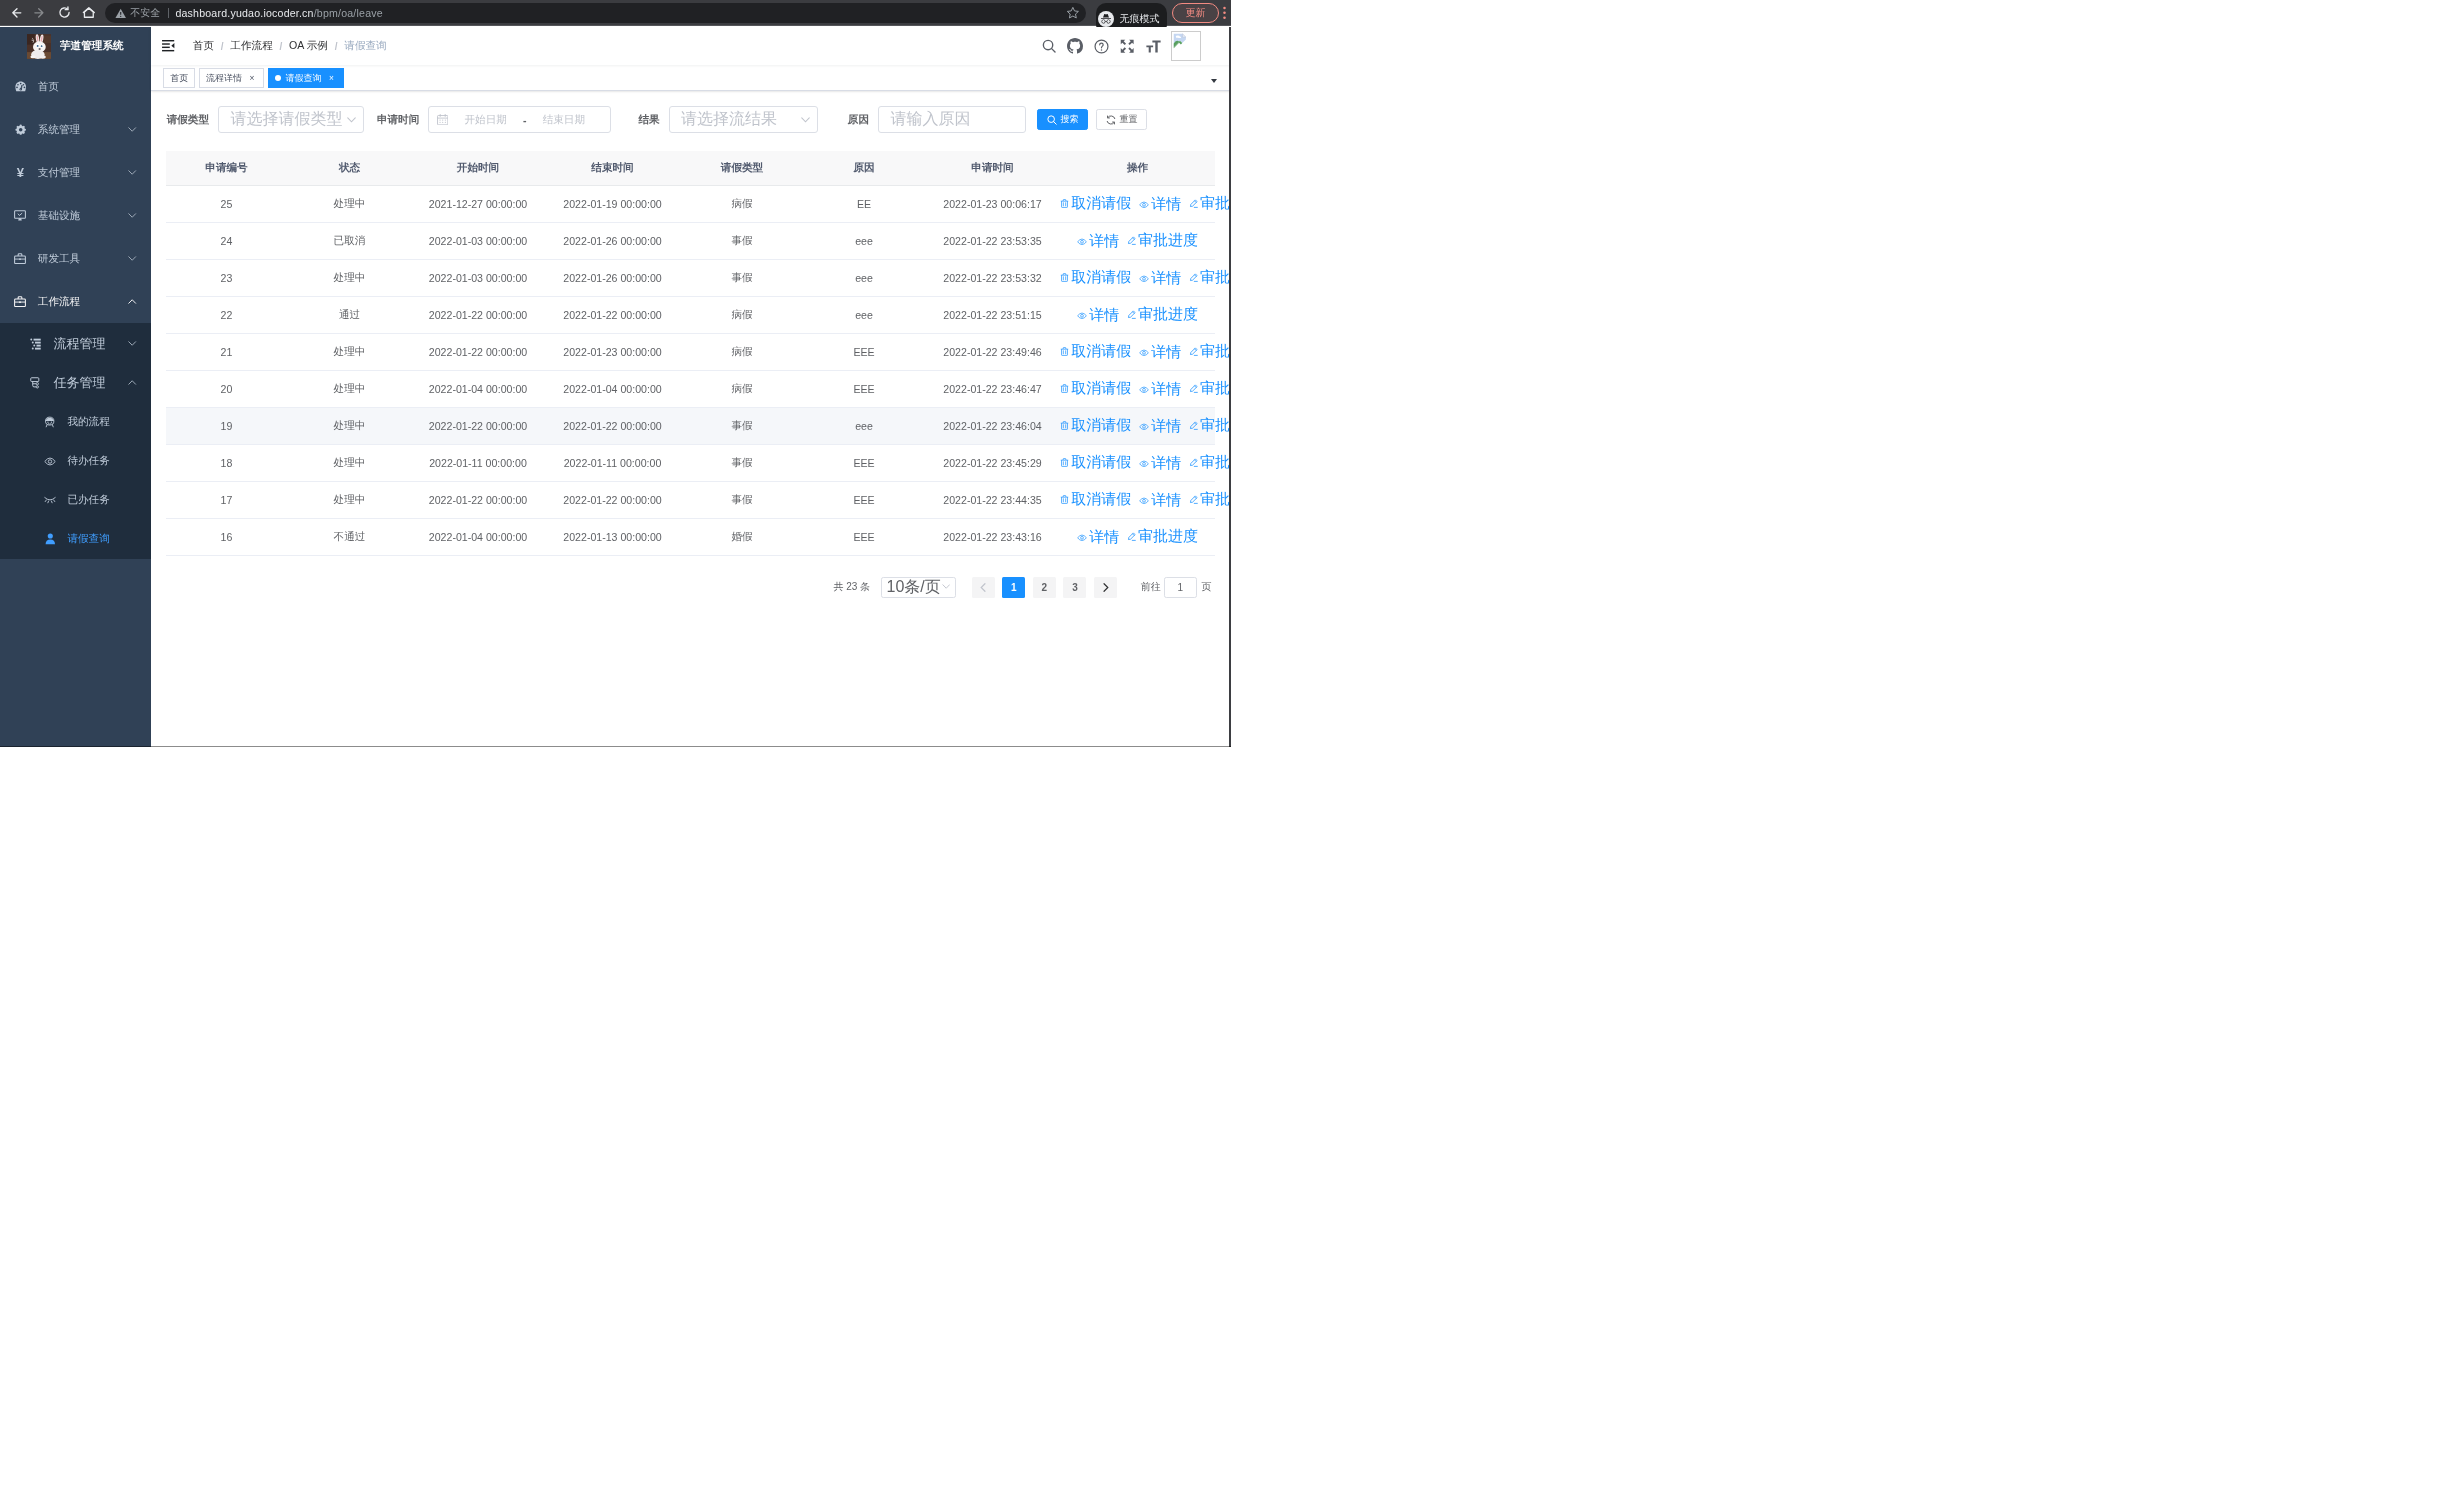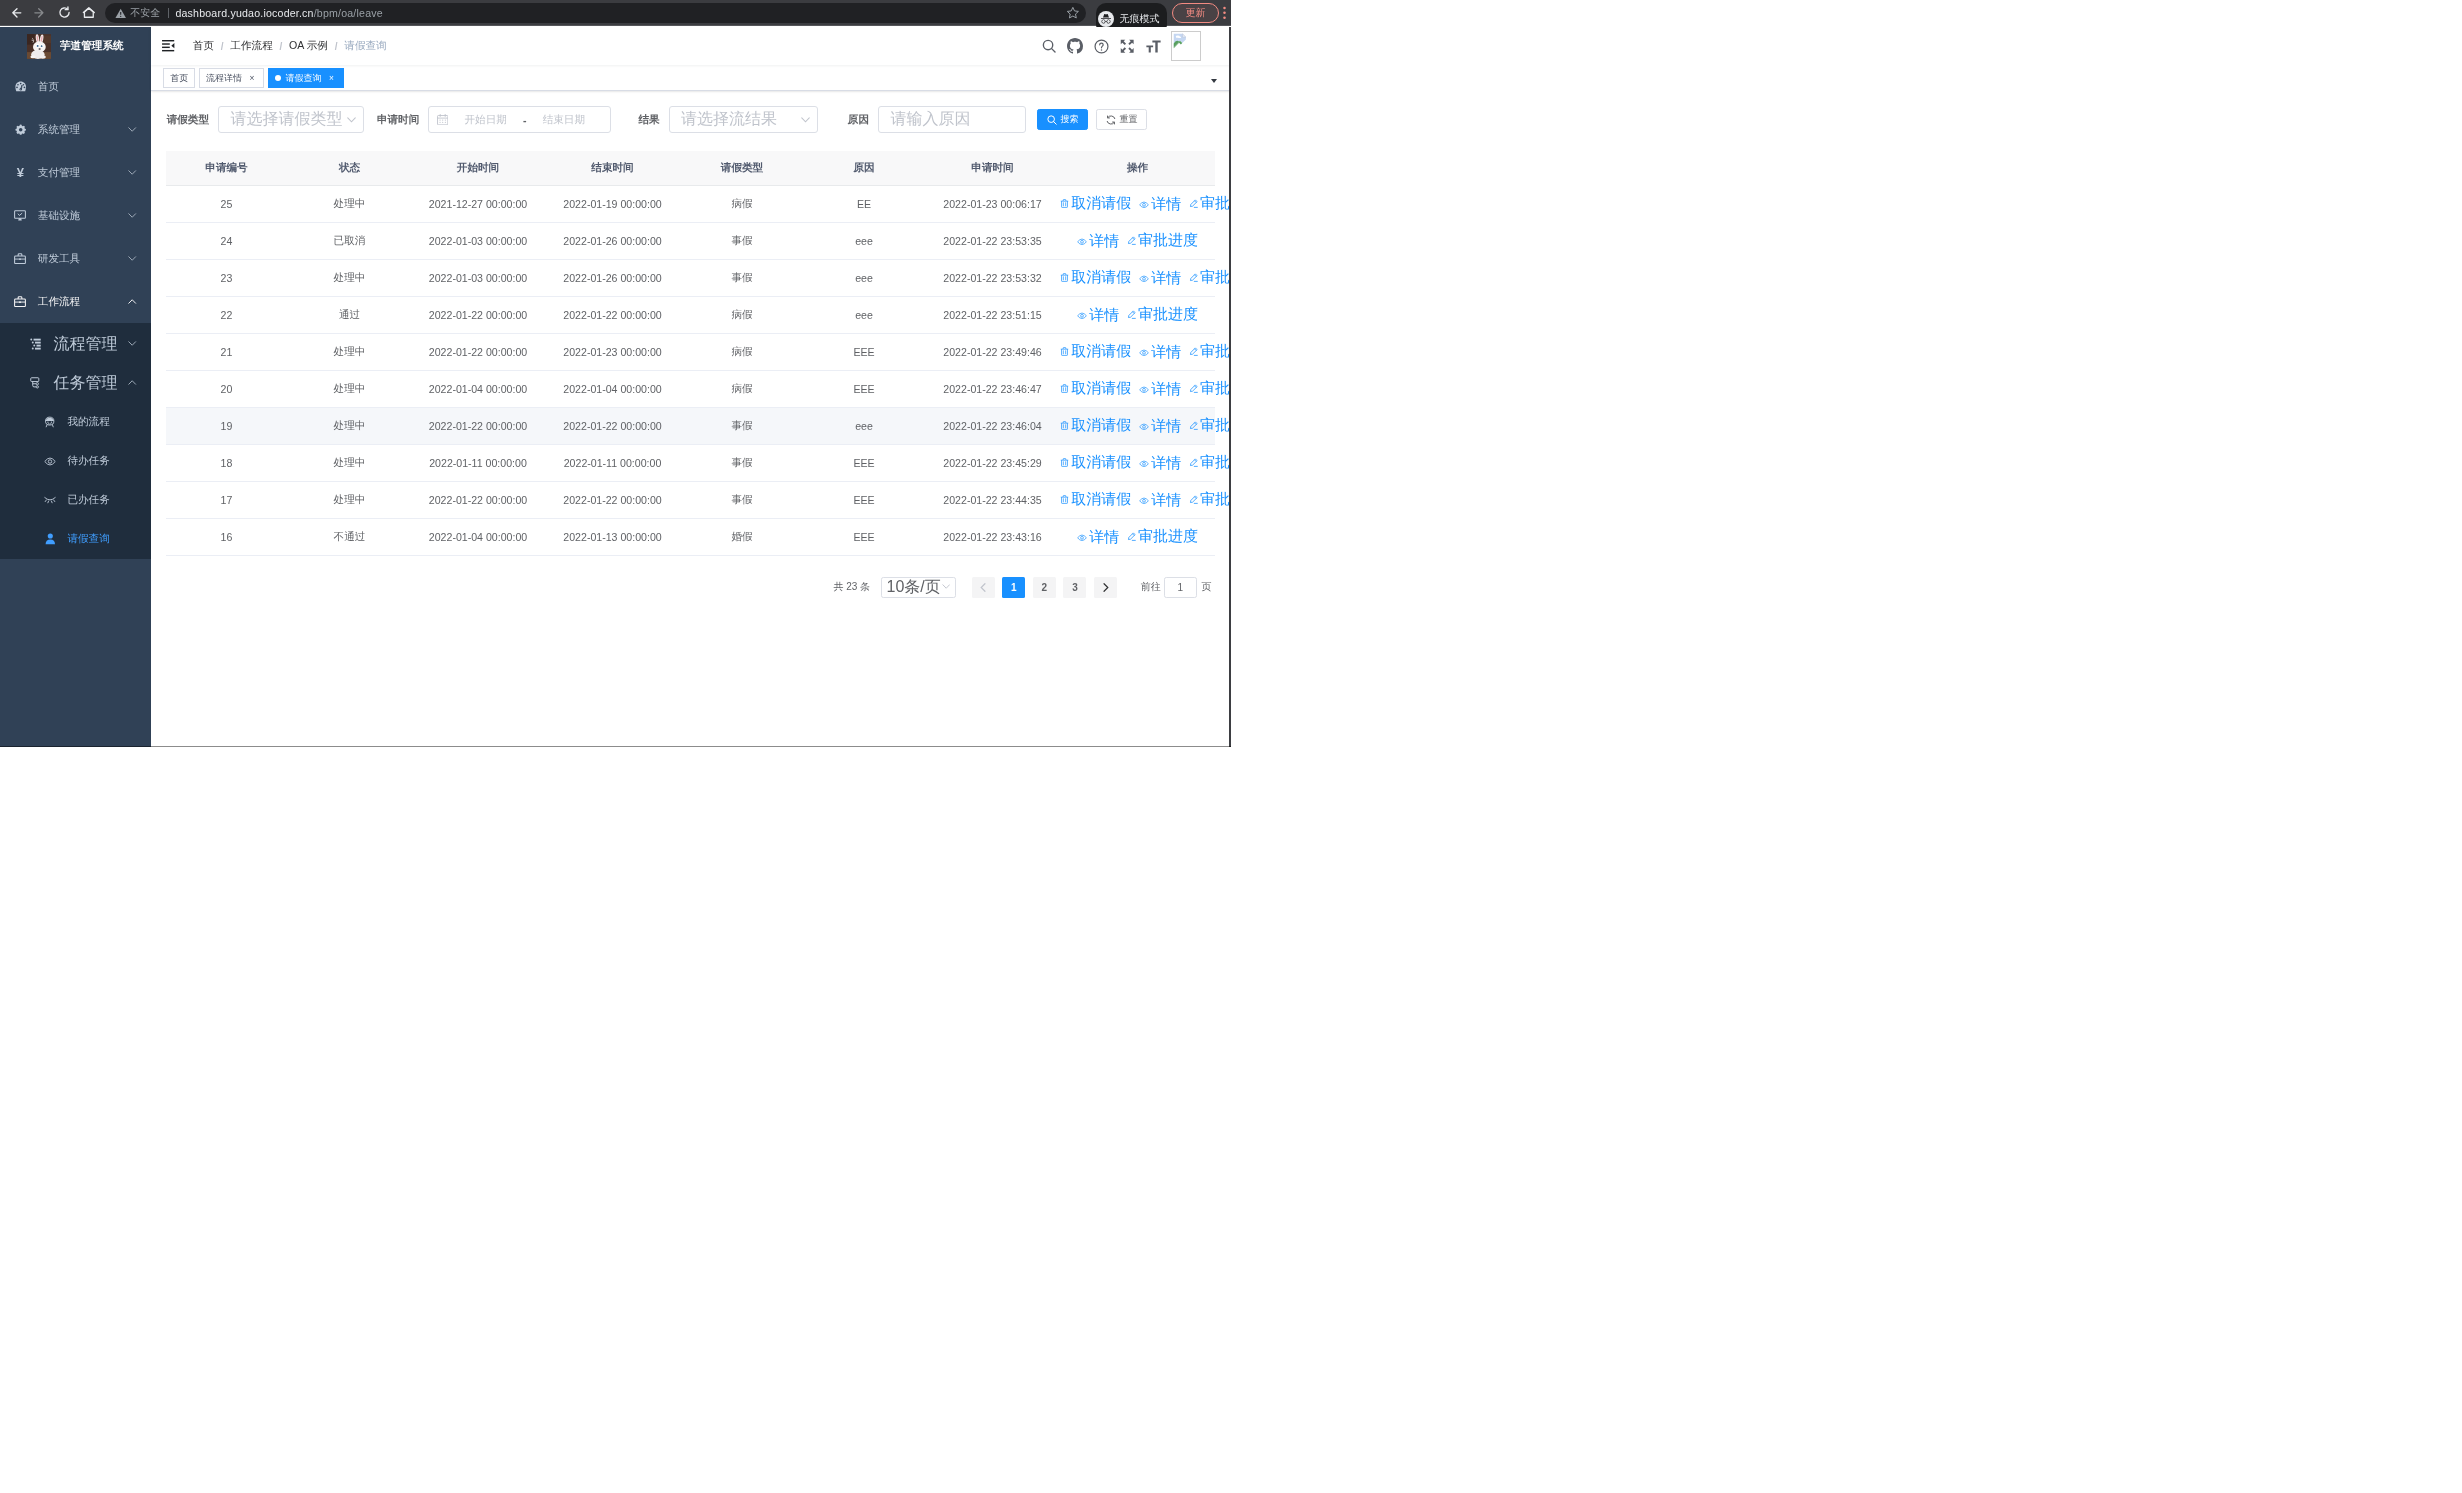--- a/index.html
+++ b/index.html
@@ -34,21 +34,21 @@
 .sidebar { width:151px; height:720px; background:#304156; flex:0 0 auto; position:relative; }
 .logo-bar { height:38px; display:flex; align-items:center; }
 .logo-img { width:24px; height:25px; margin-left:27px; flex:0 0 auto; }
 .logo-title { color:#fff; font-weight:bold; font-size:10.6px; margin-left:9px; white-space:nowrap; }
 .menu { padding:0; }
 .menu-item { height:43px; display:flex; align-items:center; position:relative; cursor:pointer; color:#bfcbd9; font-size:10.6px; }
 .menu-item .mi-icon { width:12px; height:12px; margin-left:14.4px; flex:0 0 auto; display:flex; align-items:center; justify-content:center; }
 .menu-item .mi-label { margin-left:11.4px; white-space:nowrap; }
 .menu-item .mi-arrow { position:absolute; right:14.4px; top:50%; margin-top:-3px; }
 .submenu-block { background:#1f2d3d; padding-top:1.5px; }
-.sub-item { height:39px; display:flex; align-items:center; position:relative; cursor:pointer; color:#bfcbd9; font-size:16px; }
+.sub-item { height:39px; display:flex; align-items:center; position:relative; cursor:pointer; color:#bfcbd9; font-size:13px; }
 .sub-item .mi-icon { width:12px; height:12px; margin-left:30px; flex:0 0 auto; display:flex; align-items:center; justify-content:center; }
 .sub-item .mi-label { margin-left:11.4px; white-space:nowrap; }
 .sub-item .mi-arrow { position:absolute; right:14.4px; top:50%; margin-top:-3px; }
 .leaf-item { height:39px; display:flex; align-items:center; color:#bfcbd9; font-size:10.6px; cursor:pointer; }
 .leaf-item .mi-icon { width:12px; height:12px; margin-left:44px; flex:0 0 auto; display:flex; align-items:center; justify-content:center; }
 .leaf-item .mi-label { margin-left:11.4px; white-space:nowrap; }
 .leaf-item.active { color:#409eff; }
 .mi-title-active { color:#f4f4f5; }
 
 .main { flex:1; display:flex; flex-direction:column; background:#fff; position:relative; }

